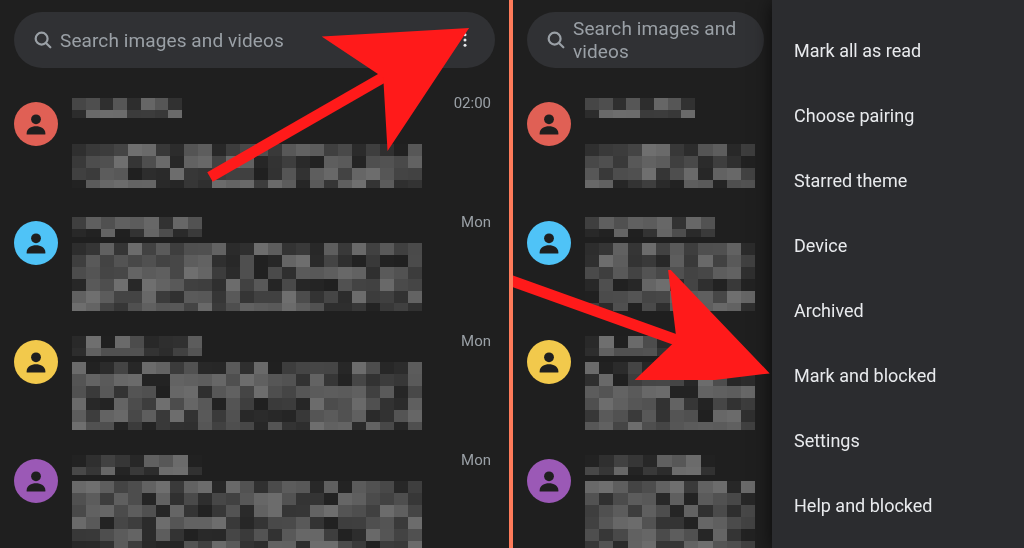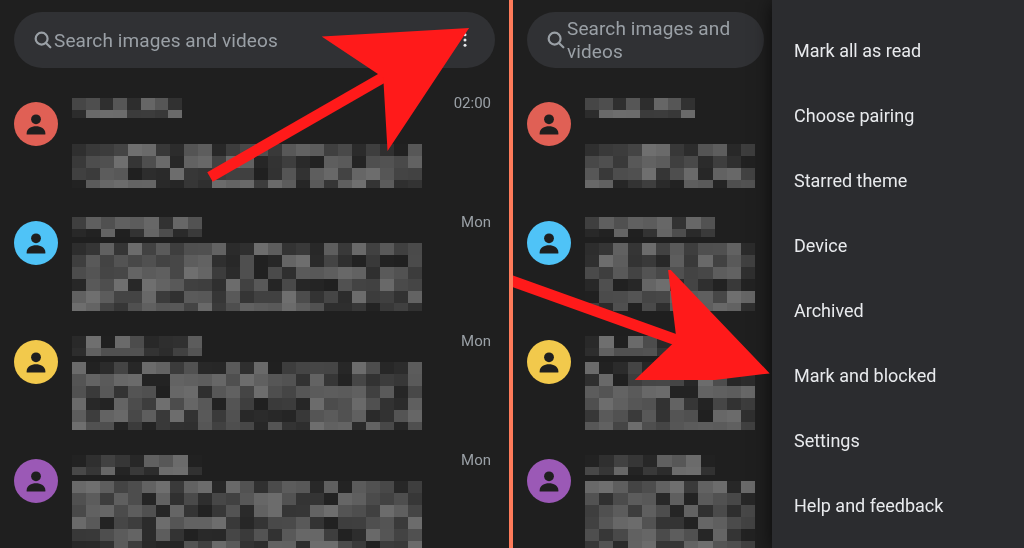--- a/index.html
+++ b/index.html
@@ -42,21 +42,21 @@
     align-items:center;
   }
   .searchbar .searchicon{
     margin-left:18px;
     flex:0 0 auto;
     display:flex;
     align-items:center;
   }
   .searchbar .placeholder{
     flex:1;
-    margin-left:0;
+    margin-left:6px;
     font-size:19px;
     color:#9aa0a6;
     letter-spacing:.1px;
   }
   .searchbar .dots{
     flex:0 0 48px;
     height:48px;
     display:flex;
     align-items:center;
     justify-content:center;
@@ -1277,21 +1277,21 @@
     </div>
 
   <div class="menu" id="menu">
       <div class="menu-item">Mark all as read</div>
       <div class="menu-item">Choose pairing</div>
       <div class="menu-item">Starred theme</div>
       <div class="menu-item">Device</div>
       <div class="menu-item">Archived</div>
       <div class="menu-item">Mark and blocked</div>
       <div class="menu-item">Settings</div>
-      <div class="menu-item">Help and feedback</div>
+      <div class="menu-item">Help and blocked</div>
     </div>
 
   <div class="arrow" style="left:-4px;top:270px;width:270px;height:110px;">
     <svg width="270" height="110" viewBox="0 0 270 110">
       <defs>
         <marker id="ah2" markerWidth="14" markerHeight="14" refX="10" refY="6" orient="auto">
           <path d="M0,0 L12,6 L0,12 L3,6 Z" fill="#ff1a1a"></path>
         </marker>
       </defs>
       <line x1="0" y1="10" x2="240" y2="96" stroke="#ff1a1a" stroke-width="11" marker-end="url(#ah2)"></line>

